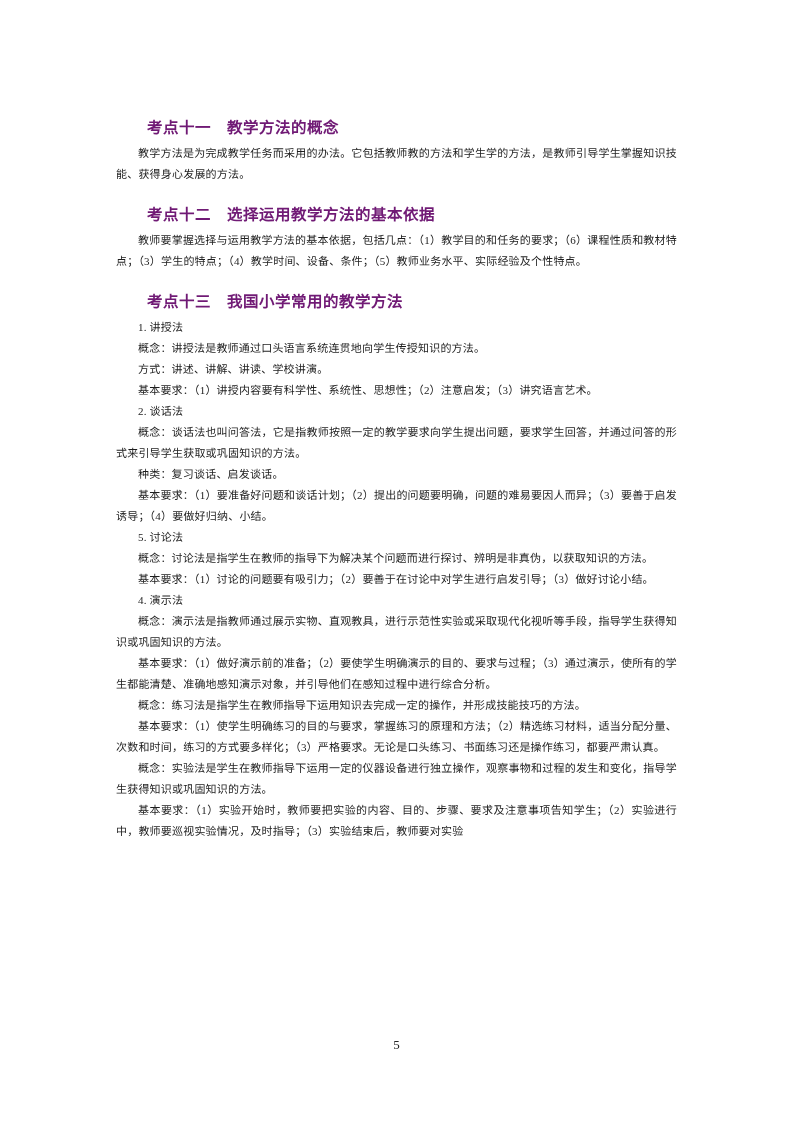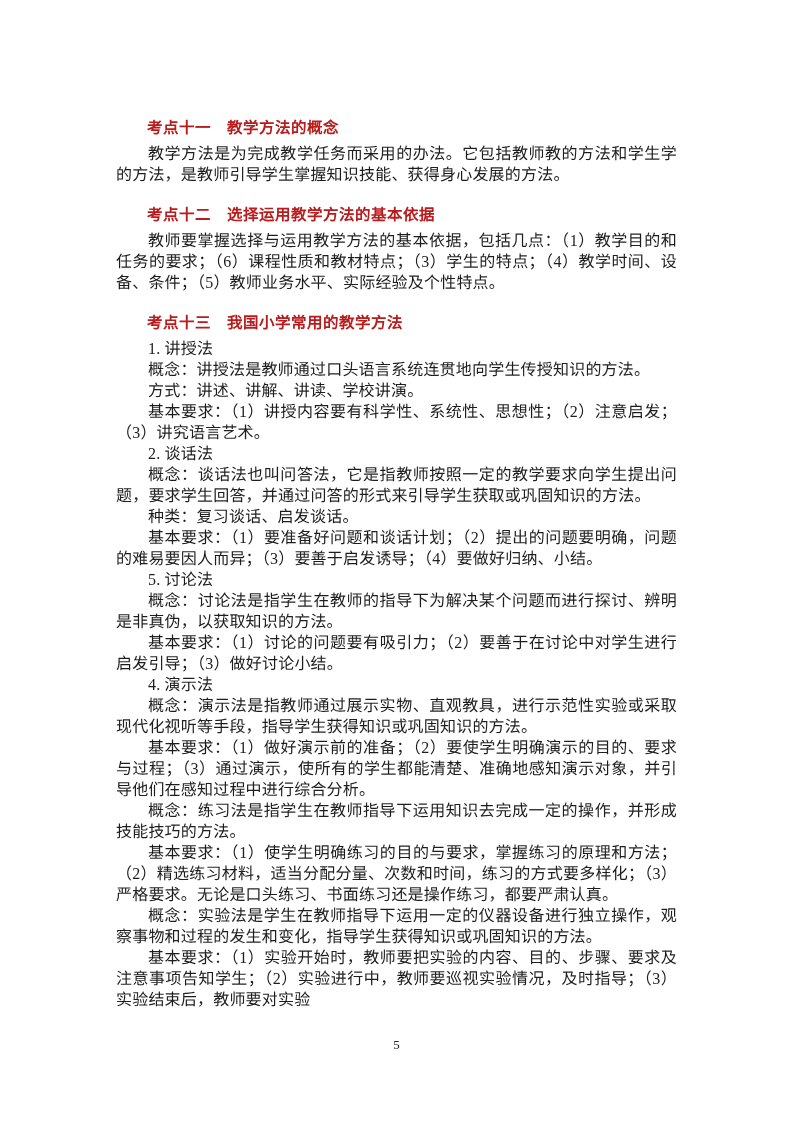--- a/index.html
+++ b/index.html
@@ -21,31 +21,31 @@
     padding: 117px 116px 0 116px;
   }
   .section {
     margin: 0;
   }
   .heading {
     font-family: "Liberation Sans", "DejaVu Sans", sans-serif;
     font-weight: 700;
     font-size: 15.5px;
     line-height: 21px;
-    color: #b91c1c;
+    color: #701a75;
     margin: 19px 0 5px 0;
     text-indent: 2em;
     letter-spacing: 0.5px;
   }
   .section:first-child .heading {
     margin-top: 0;
   }
   .para {
     margin: 0;
-    font-size: 16px;
+    font-size: 11px;
     line-height: 21px;
     text-align: justify;
     text-indent: 2em;
     letter-spacing: 0.2px;
   }
   .footer {
     position: absolute;
     left: 0;
     right: 0;
     top: 1034px;

